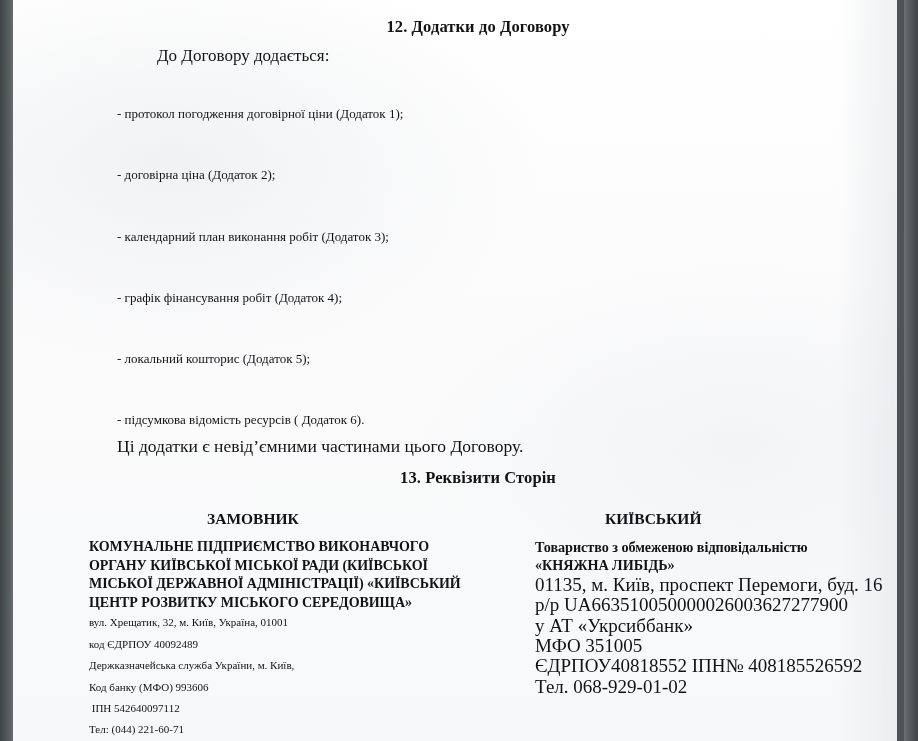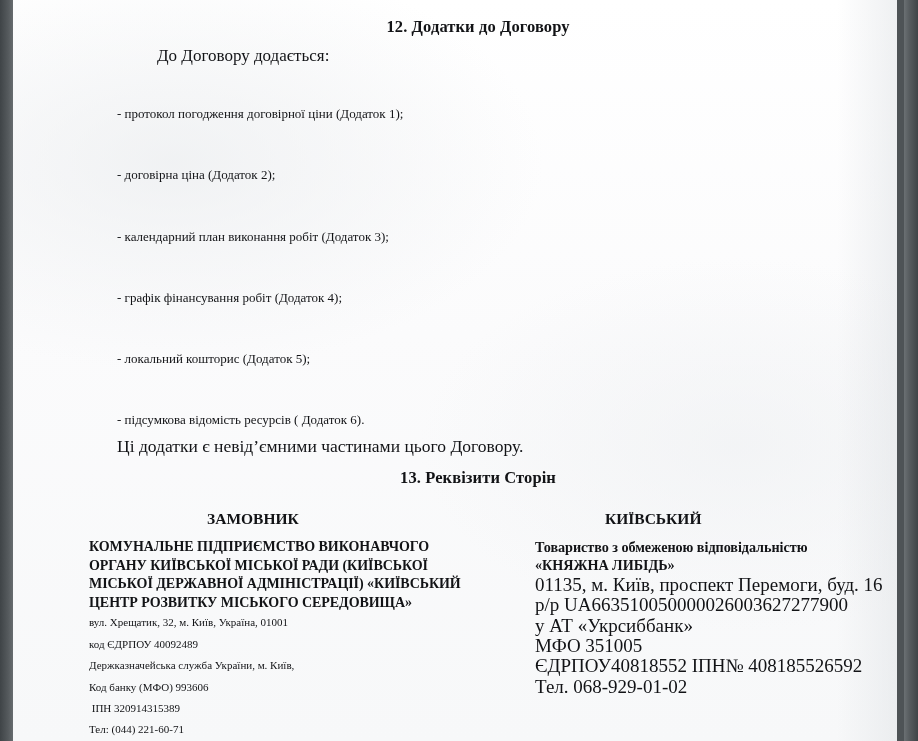--- a/index.html
+++ b/index.html
@@ -292,21 +292,21 @@
 
       <div class="parties">
 
         <div class="col left">
           <div class="party-title">ЗАМОВНИК</div>
           <div class="org-name">КОМУНАЛЬНЕ ПІДПРИЄМСТВО ВИКОНАВЧОГО ОРГАНУ КИЇВСЬКОЇ МІСЬКОЇ РАДИ (КИЇВСЬКОЇ МІСЬКОЇ ДЕРЖАВНОЇ АДМІНІСТРАЦІЇ) «КИЇВСЬКИЙ ЦЕНТР РОЗВИТКУ МІСЬКОГО СЕРЕДОВИЩА»</div>
           <div class="det">вул. Хрещатик, 32, м. Київ, Україна, 01001</div>
           <div class="det">код ЄДРПОУ 40092489</div>
           <div class="det">Держказначейська служба України, м. Київ,</div>
           <div class="det">Код банку (МФО) 993606</div>
-          <div class="det"> ІПН 320914315389</div>
+          <div class="det"> ІПН 542640097112</div>
           <div class="det">Тел: (044) 221-60-71</div>
         </div>
 
         <div class="col right">
           <div class="party-title">КИЇВСЬКИЙ</div>
           <div class="org-name">Товариство з обмеженою відповідальністю «КНЯЖНА ЛИБІДЬ»</div>
           <div class="det">01135, м. Київ, проспект Перемоги, буд. 16</div>
           <div class="det">р/р UA663510050000026003627277900</div>
           <div class="det">у АТ «Укрсиббанк»</div>
           <div class="det">МФО 351005</div>

